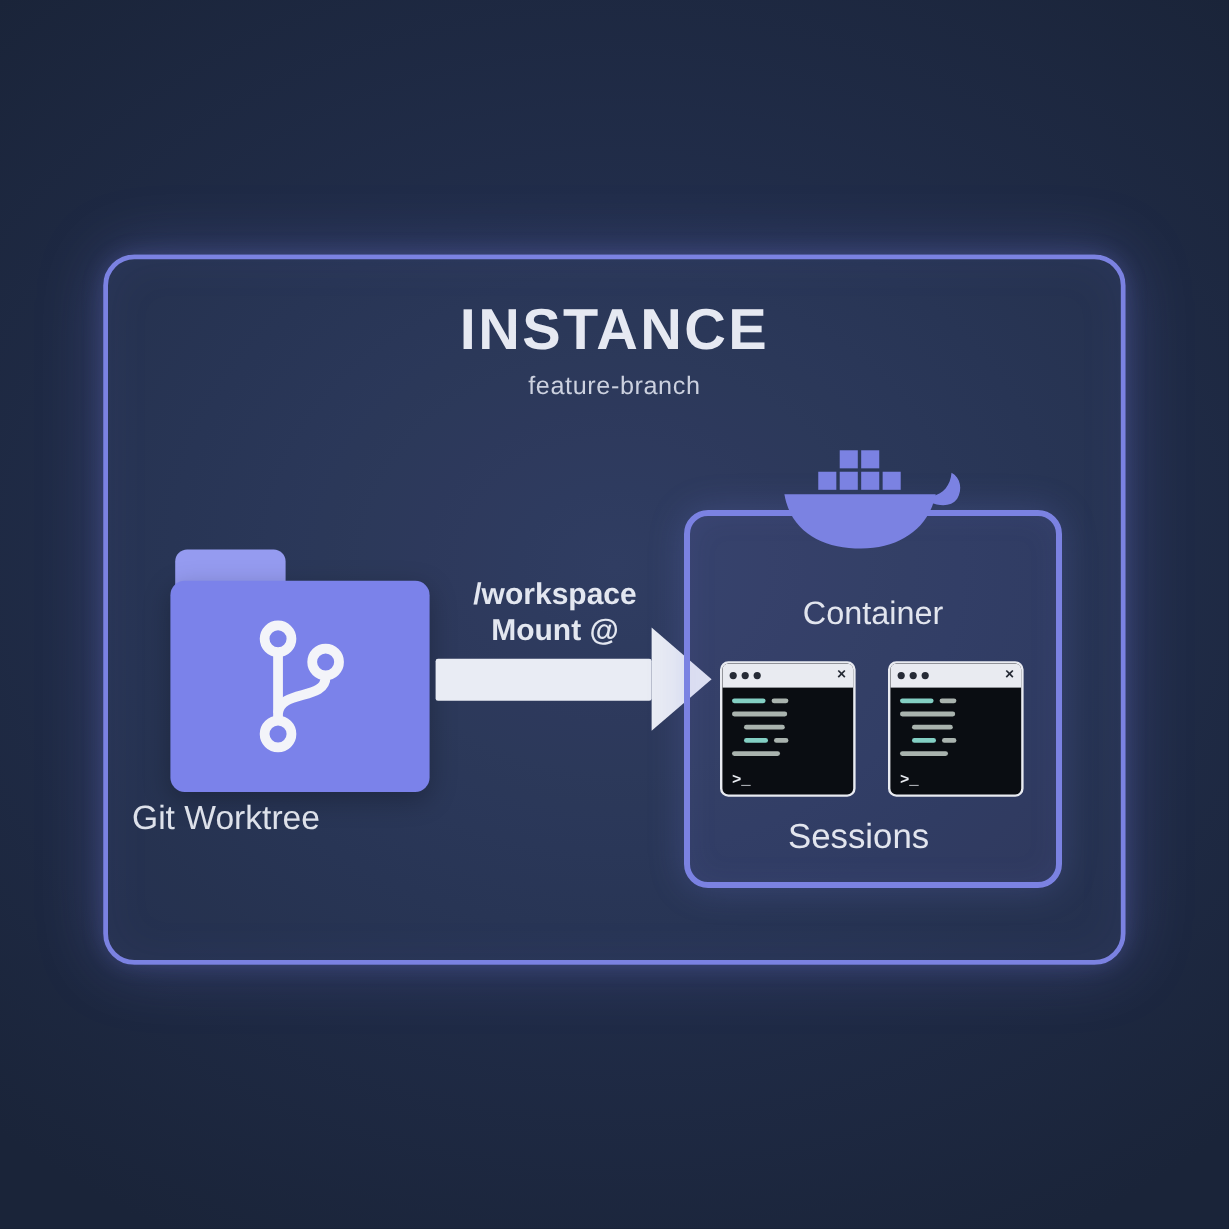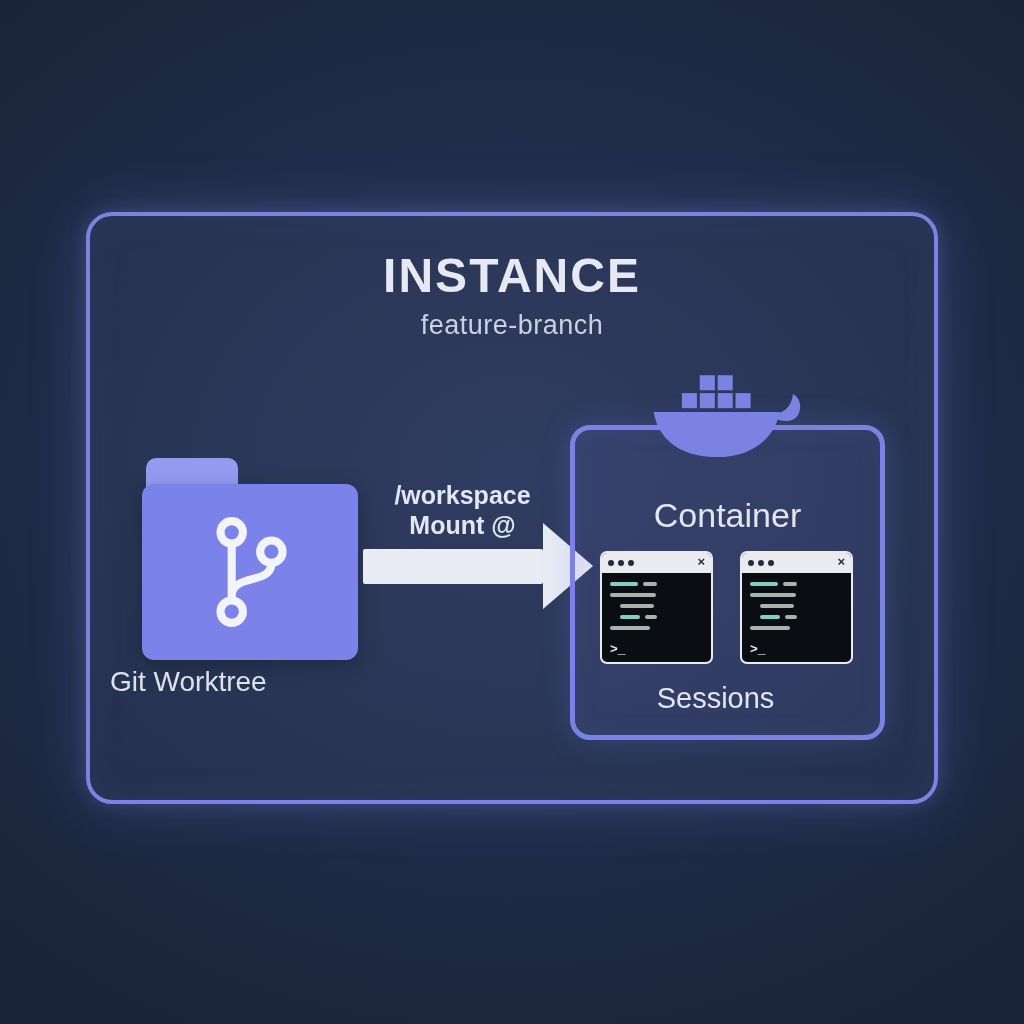--- a/index.html
+++ b/index.html
@@ -15,21 +15,21 @@
     background:rgba(110,125,190,0.10);
     box-shadow:0 0 55px rgba(123,130,230,0.28), 0 0 18px rgba(123,130,230,0.22), inset 0 0 40px rgba(123,130,230,0.07);
     box-sizing:border-box;
   }
   .title{
     position:absolute;left:0;right:0;top:248px;text-align:center;
     font-size:48px;font-weight:bold;letter-spacing:2px;color:#e6e9f2;
   }
   .subtitle{
     position:absolute;left:0;right:0;top:310px;text-align:center;
-    font-size:27px;color:#ccd1df;letter-spacing:0.5px;
+    font-size:21px;color:#ccd1df;letter-spacing:0.5px;
   }
   
   .folder{position:absolute;left:142px;top:458px;width:216px;height:202px;}
   .folder-tab{
     position:absolute;left:4px;top:0;width:92px;height:34px;
     background:#959bf0;border-radius:10px 10px 0 0;
   }
   .folder-body{
     position:absolute;left:0;top:26px;width:216px;height:176px;
     background:#7b82ea;border-radius:12px;
@@ -58,21 +58,21 @@
   .container-box{
     position:absolute;left:570px;top:425px;width:315px;height:315px;
     border:5px solid #7b82e2;border-radius:20px;
     background:rgba(123,130,230,0.10);
     box-shadow:0 0 30px rgba(123,130,230,0.22), inset 0 0 26px rgba(123,130,230,0.08);
     box-sizing:border-box;
   }
   .docker-whale{position:absolute;left:648px;top:360px;width:160px;height:102px;}
   .container-label{
     position:absolute;left:570px;top:496px;width:315px;text-align:center;
-    font-size:34px;color:#e2e5ee;
+    font-size:27px;color:#e2e5ee;
   }
   .sessions-label{
     position:absolute;left:570px;top:682px;width:291px;text-align:center;
     font-size:29px;color:#e2e5ee;
   }
   
   .term{
     position:absolute;top:551px;width:113px;height:113px;
     border:2px solid #e9ebf1;border-radius:7px;background:#0a0d12;
     box-sizing:border-box;overflow:hidden;

